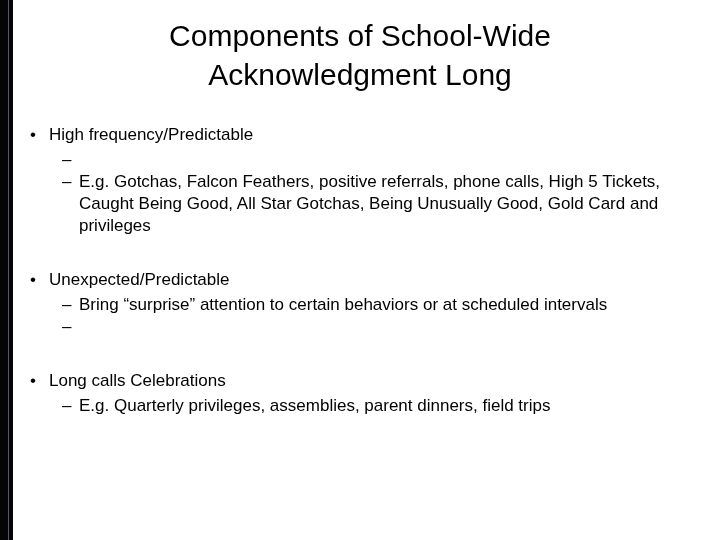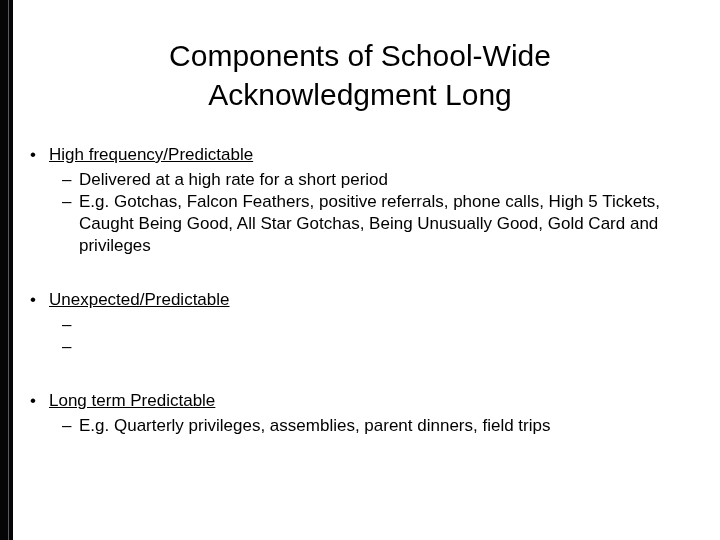--- a/index.html
+++ b/index.html
@@ -22,35 +22,34 @@
     width: 1px; height: 540px;
     background: #5a5a66;
   }
   .slide { position: absolute; left: 0; top: 0; width: 720px; height: 540px; }
   .title {
     padding-top: 16px;
     text-align: center;
     font-size: 30px;
     line-height: 39px;
     color: #000000;
-    margin-top: 20px;
   }
   .content { padding-top: 30px; }
   .group { margin-bottom: 32px; }
   .group:last-child { margin-bottom: 0; }
   .l1 {
     display: flex;
     padding-left: 30px;
     padding-right: 18px;
     font-size: 17px;
     line-height: 22px;
     margin-bottom: 3px;
   }
   .l1 .marker { flex: 0 0 19px; }
-  .heading { text-decoration: underline; }
+  .heading { }
   .l2 {
     display: flex;
     padding-left: 62px;
     padding-right: 16px;
     font-size: 17px;
     line-height: 22px;
   }
   .l2 .marker { flex: 0 0 17px; }
   .l2 .text { white-space: pre-wrap; max-width: 621px; }
 </style>
@@ -70,45 +69,45 @@
 
   <div class="content">
 
     <div class="group">
       <div class="l1">
         <span class="marker">•</span>
         <span class="heading">High frequency/Predictable</span>
       </div>
       <div class="l2">
         <span class="marker">–</span>
-        <span class="text">Delivered at a high rate for a short period</span>
       </div>
       <div class="l2">
         <span class="marker">–</span>
         <span class="text">E.g. Gotchas, Falcon Feathers, positive referrals, phone calls, High 5 Tickets, Caught Being Good, All Star Gotchas, Being Unusually Good, Gold Card and privileges</span>
       </div>
     </div>
 
     <div class="group">
       <div class="l1">
         <span class="marker">•</span>
         <span class="heading">Unexpected/Predictable</span>
       </div>
       <div class="l2">
         <span class="marker">–</span>
+        <span class="text">Bring “surprise” attention to certain behaviors or at scheduled intervals</span>
       </div>
       <div class="l2">
         <span class="marker">–</span>
       </div>
     </div>
 
     <div class="group">
       <div class="l1">
         <span class="marker">•</span>
-        <span class="heading">Long term Predictable</span>
+        <span class="heading">Long calls Celebrations</span>
       </div>
       <div class="l2">
         <span class="marker">–</span>
         <span class="text">E.g. Quarterly privileges, assemblies, parent dinners, field trips</span>
       </div>
     </div>
 
   </div>
 </div>
 

